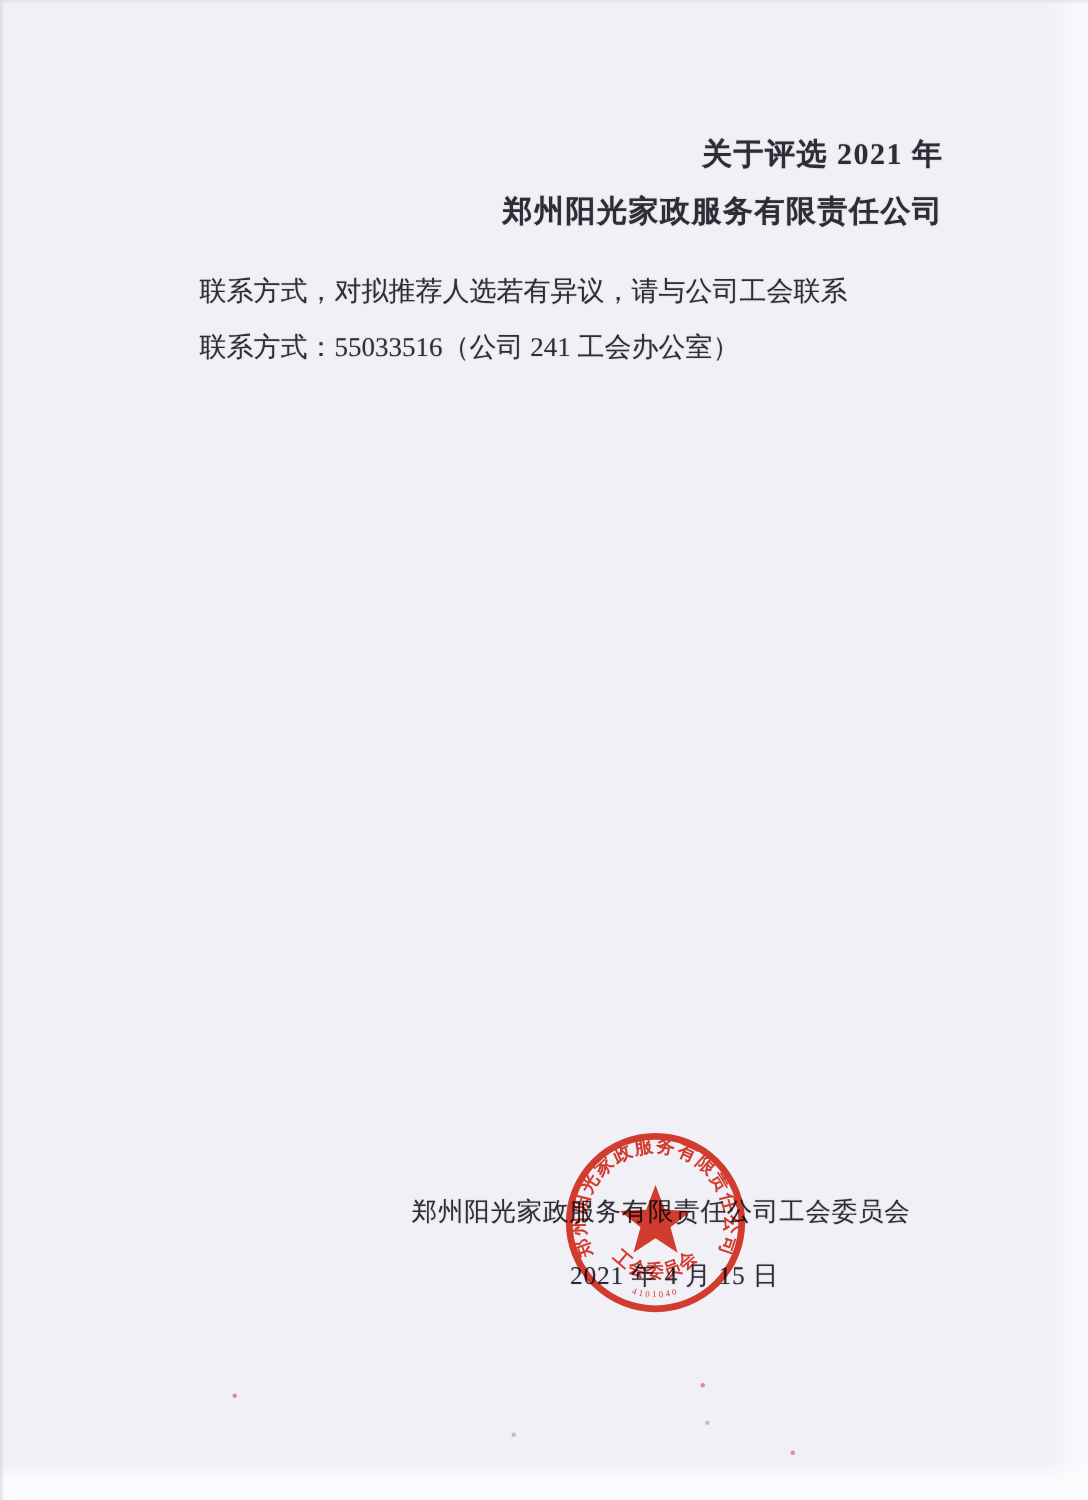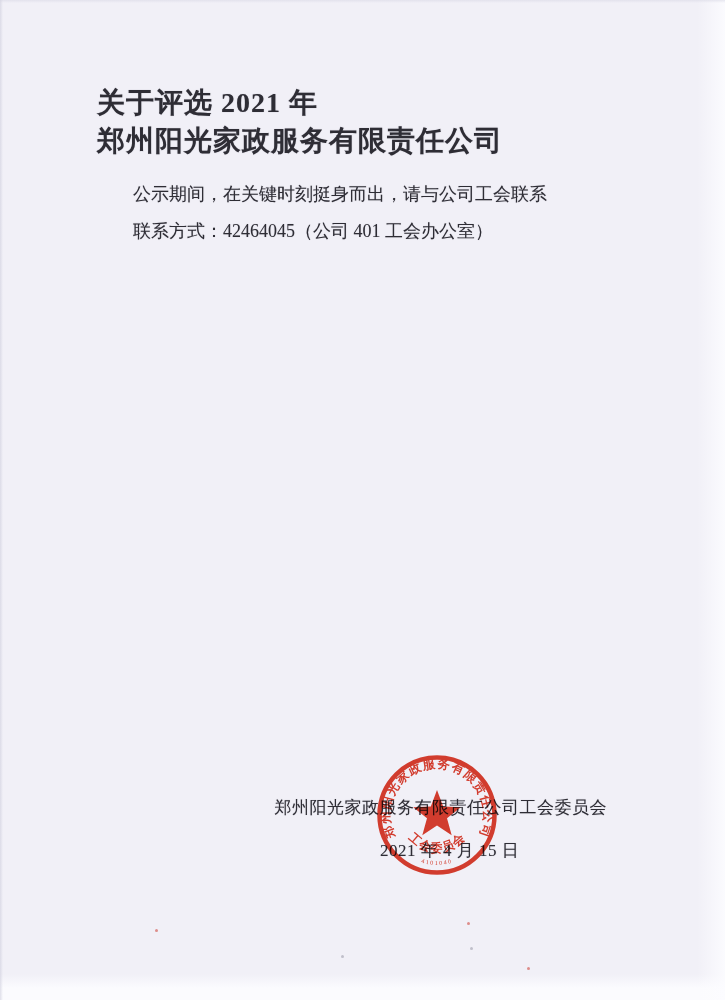--- a/index.html
+++ b/index.html
@@ -11,21 +11,21 @@
       linear-gradient(to right, rgba(205,205,220,.6) 0, rgba(205,205,220,0) 3px),
       linear-gradient(to left, rgba(252,252,255,.9) 0, rgba(252,252,255,0) 28px),
       linear-gradient(to top, #fbfbfe 0, #fbfbfe 12px, rgba(251,251,254,0) 26px),
       #f1f0f7;
     overflow:hidden;
     font-family:"Liberation Serif","DejaVu Serif",serif;
     color:#2e2d35;
   }
   .doc-title{
     position:absolute; top:84px; left:97px; width:532px;
-    text-align:left; font-weight:bold; font-size:28px; line-height:38px;
+    text-align:right; font-weight:bold; font-size:20px; line-height:38px;
     letter-spacing:1px;
     text-shadow:0 0 1px rgba(55,55,70,.35);
   }
   .doc-body{
     position:absolute; top:176px; left:97px; width:532px;
     font-size:18px; line-height:37.1px;
     text-align:justify;
     text-shadow:0 0 1px rgba(55,55,70,.3);
   }
   .doc-body p{ margin:0; text-indent:2em; }
@@ -57,22 +57,22 @@
 <body>
 
 <div class="page">
 
   <div class="doc-title">
     <div>关于评选 2021 年</div>
     <div>郑州阳光家政服务有限责任公司</div>
   </div>
 
   <div class="doc-body">
-    <p>公示期间，在关键时刻挺身而出，请与公司工会联系</p>
-    <p>联系方式：42464045（公司 401 工会办公室）</p>
+    <p>联系方式，对拟推荐人选若有异议，请与公司工会联系</p>
+    <p>联系方式：55033516（公司 241 工会办公室）</p>
   </div>
 
   <div class="signature">郑州阳光家政服务有限责任公司工会委员会</div>
   <div class="date">2021 年 4 月 15 日</div>
 
   <svg class="seal" viewBox="0 0 124 124" xmlns="http://www.w3.org/2000/svg">
     <defs>
       <path id="arcTop" d="M 38.5,102.7 A 47,47 0 1 1 85.5,102.7" fill="none"></path>
       <path id="arcInner" d="M 28.8,78 A 37,37 0 0 0 95.2,78" fill="none"></path>
       <path id="arcSerial" d="M 23.7,94.1 A 50,50 0 0 0 100.3,94.1" fill="none"></path>

